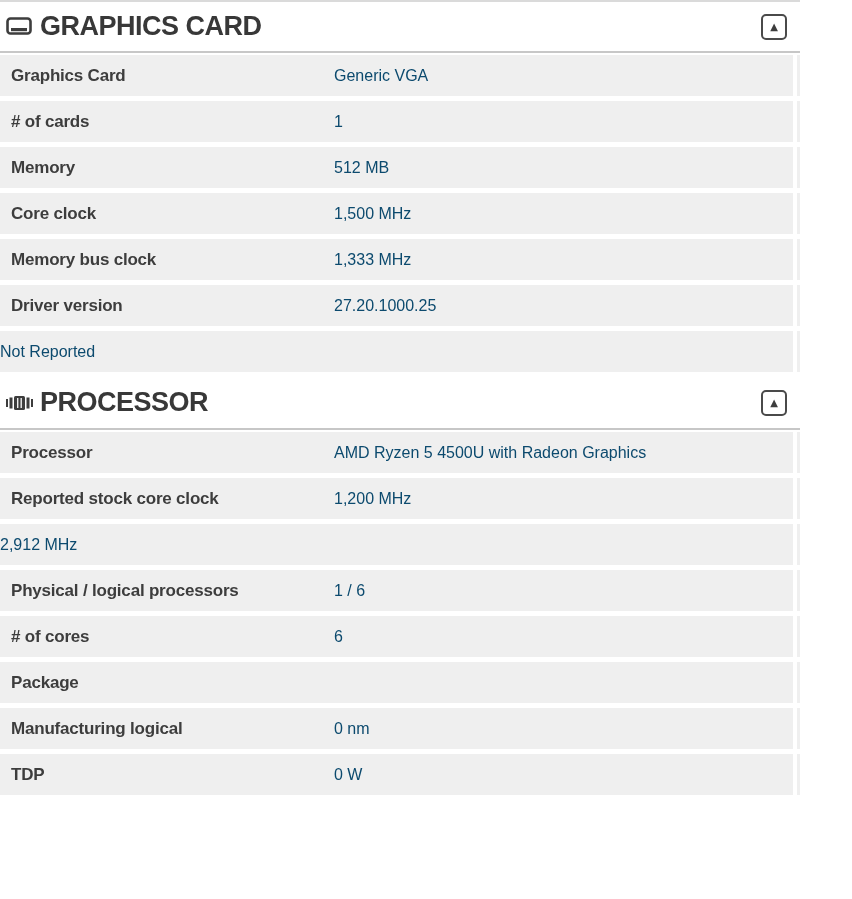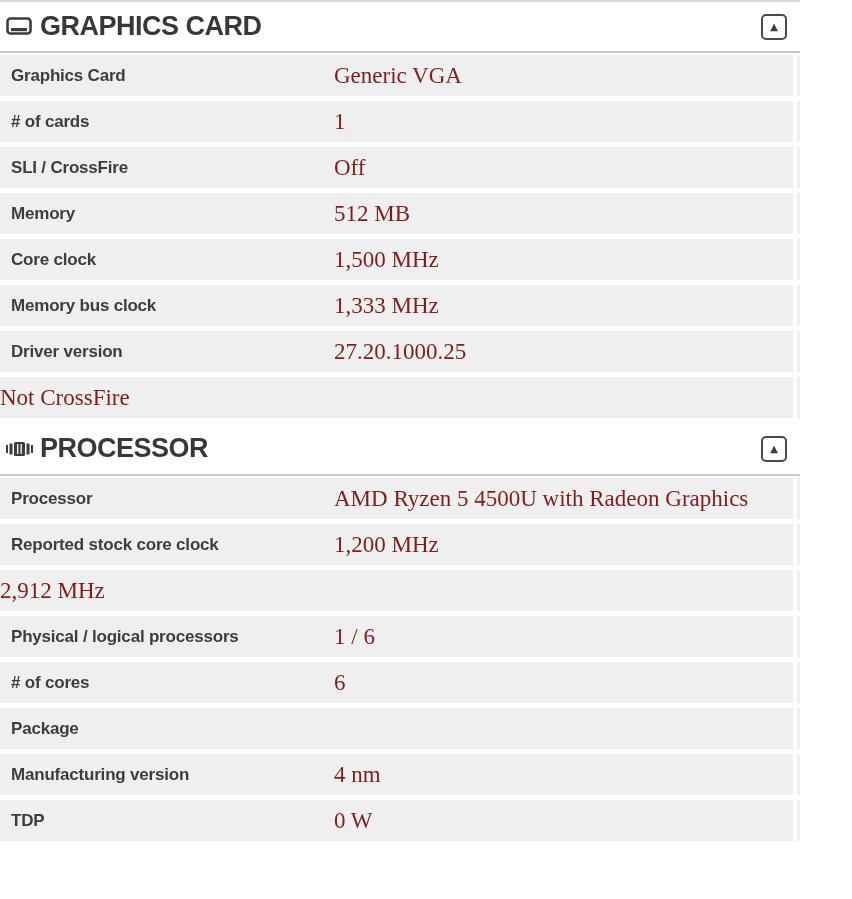--- a/index.html
+++ b/index.html
@@ -70,24 +70,23 @@
   }
   .spec-label {
     width: 334px;
     padding-left: 11px;
     font-size: 17px;
     font-weight: 700;
     color: #3d3d3d;
     letter-spacing: -0.2px;
   }
   .spec-value {
-    font-size: 23px;
+    font-size: 16px;
     font-weight: 400;
-    color: #7f1d1d;
-    font-family: Liberation Serif, serif;
+    color: #0c4a6e;
   }
 </style>
 </head>
 <body>
 
 <div class="page">
 
   <div class="section">
     <div class="section-header first">
       <span class="header-icon">
@@ -112,27 +111,20 @@
       </div>
       <div class="spec-row">
         <div class="row-main">
           <span class="spec-label"># of cards</span>
           <span class="spec-value">1</span>
         </div>
           <div class="row-sliver"></div>
       </div>
       <div class="spec-row">
         <div class="row-main">
-          <span class="spec-label">SLI / CrossFire</span>
-          <span class="spec-value">Off</span>
-        </div>
-          <div class="row-sliver"></div>
-      </div>
-      <div class="spec-row">
-        <div class="row-main">
           <span class="spec-label">Memory</span>
           <span class="spec-value">512 MB</span>
         </div>
           <div class="row-sliver"></div>
       </div>
       <div class="spec-row">
         <div class="row-main">
           <span class="spec-label">Core clock</span>
           <span class="spec-value">1,500 MHz</span>
         </div>
@@ -147,21 +139,21 @@
       </div>
       <div class="spec-row">
         <div class="row-main">
           <span class="spec-label">Driver version</span>
           <span class="spec-value">27.20.1000.25</span>
         </div>
           <div class="row-sliver"></div>
       </div>
       <div class="spec-row">
         <div class="row-main">
-          <span class="spec-value">Not CrossFire</span>
+          <span class="spec-value">Not Reported</span>
         </div>
           <div class="row-sliver"></div>
       </div>
     </div>
   </div>
 
   <div class="section">
     <div class="section-header">
       <span class="header-icon">
         <svg width="28" height="20" viewBox="0 0 28 20">
@@ -217,22 +209,22 @@
       </div>
       <div class="spec-row">
         <div class="row-main">
           <span class="spec-label">Package</span>
           <span class="spec-value"></span>
         </div>
           <div class="row-sliver"></div>
       </div>
       <div class="spec-row">
         <div class="row-main">
-          <span class="spec-label">Manufacturing version</span>
-          <span class="spec-value">4 nm</span>
+          <span class="spec-label">Manufacturing logical</span>
+          <span class="spec-value">0 nm</span>
         </div>
           <div class="row-sliver"></div>
       </div>
       <div class="spec-row">
         <div class="row-main">
           <span class="spec-label">TDP</span>
           <span class="spec-value">0 W</span>
         </div>
           <div class="row-sliver"></div>
       </div>

